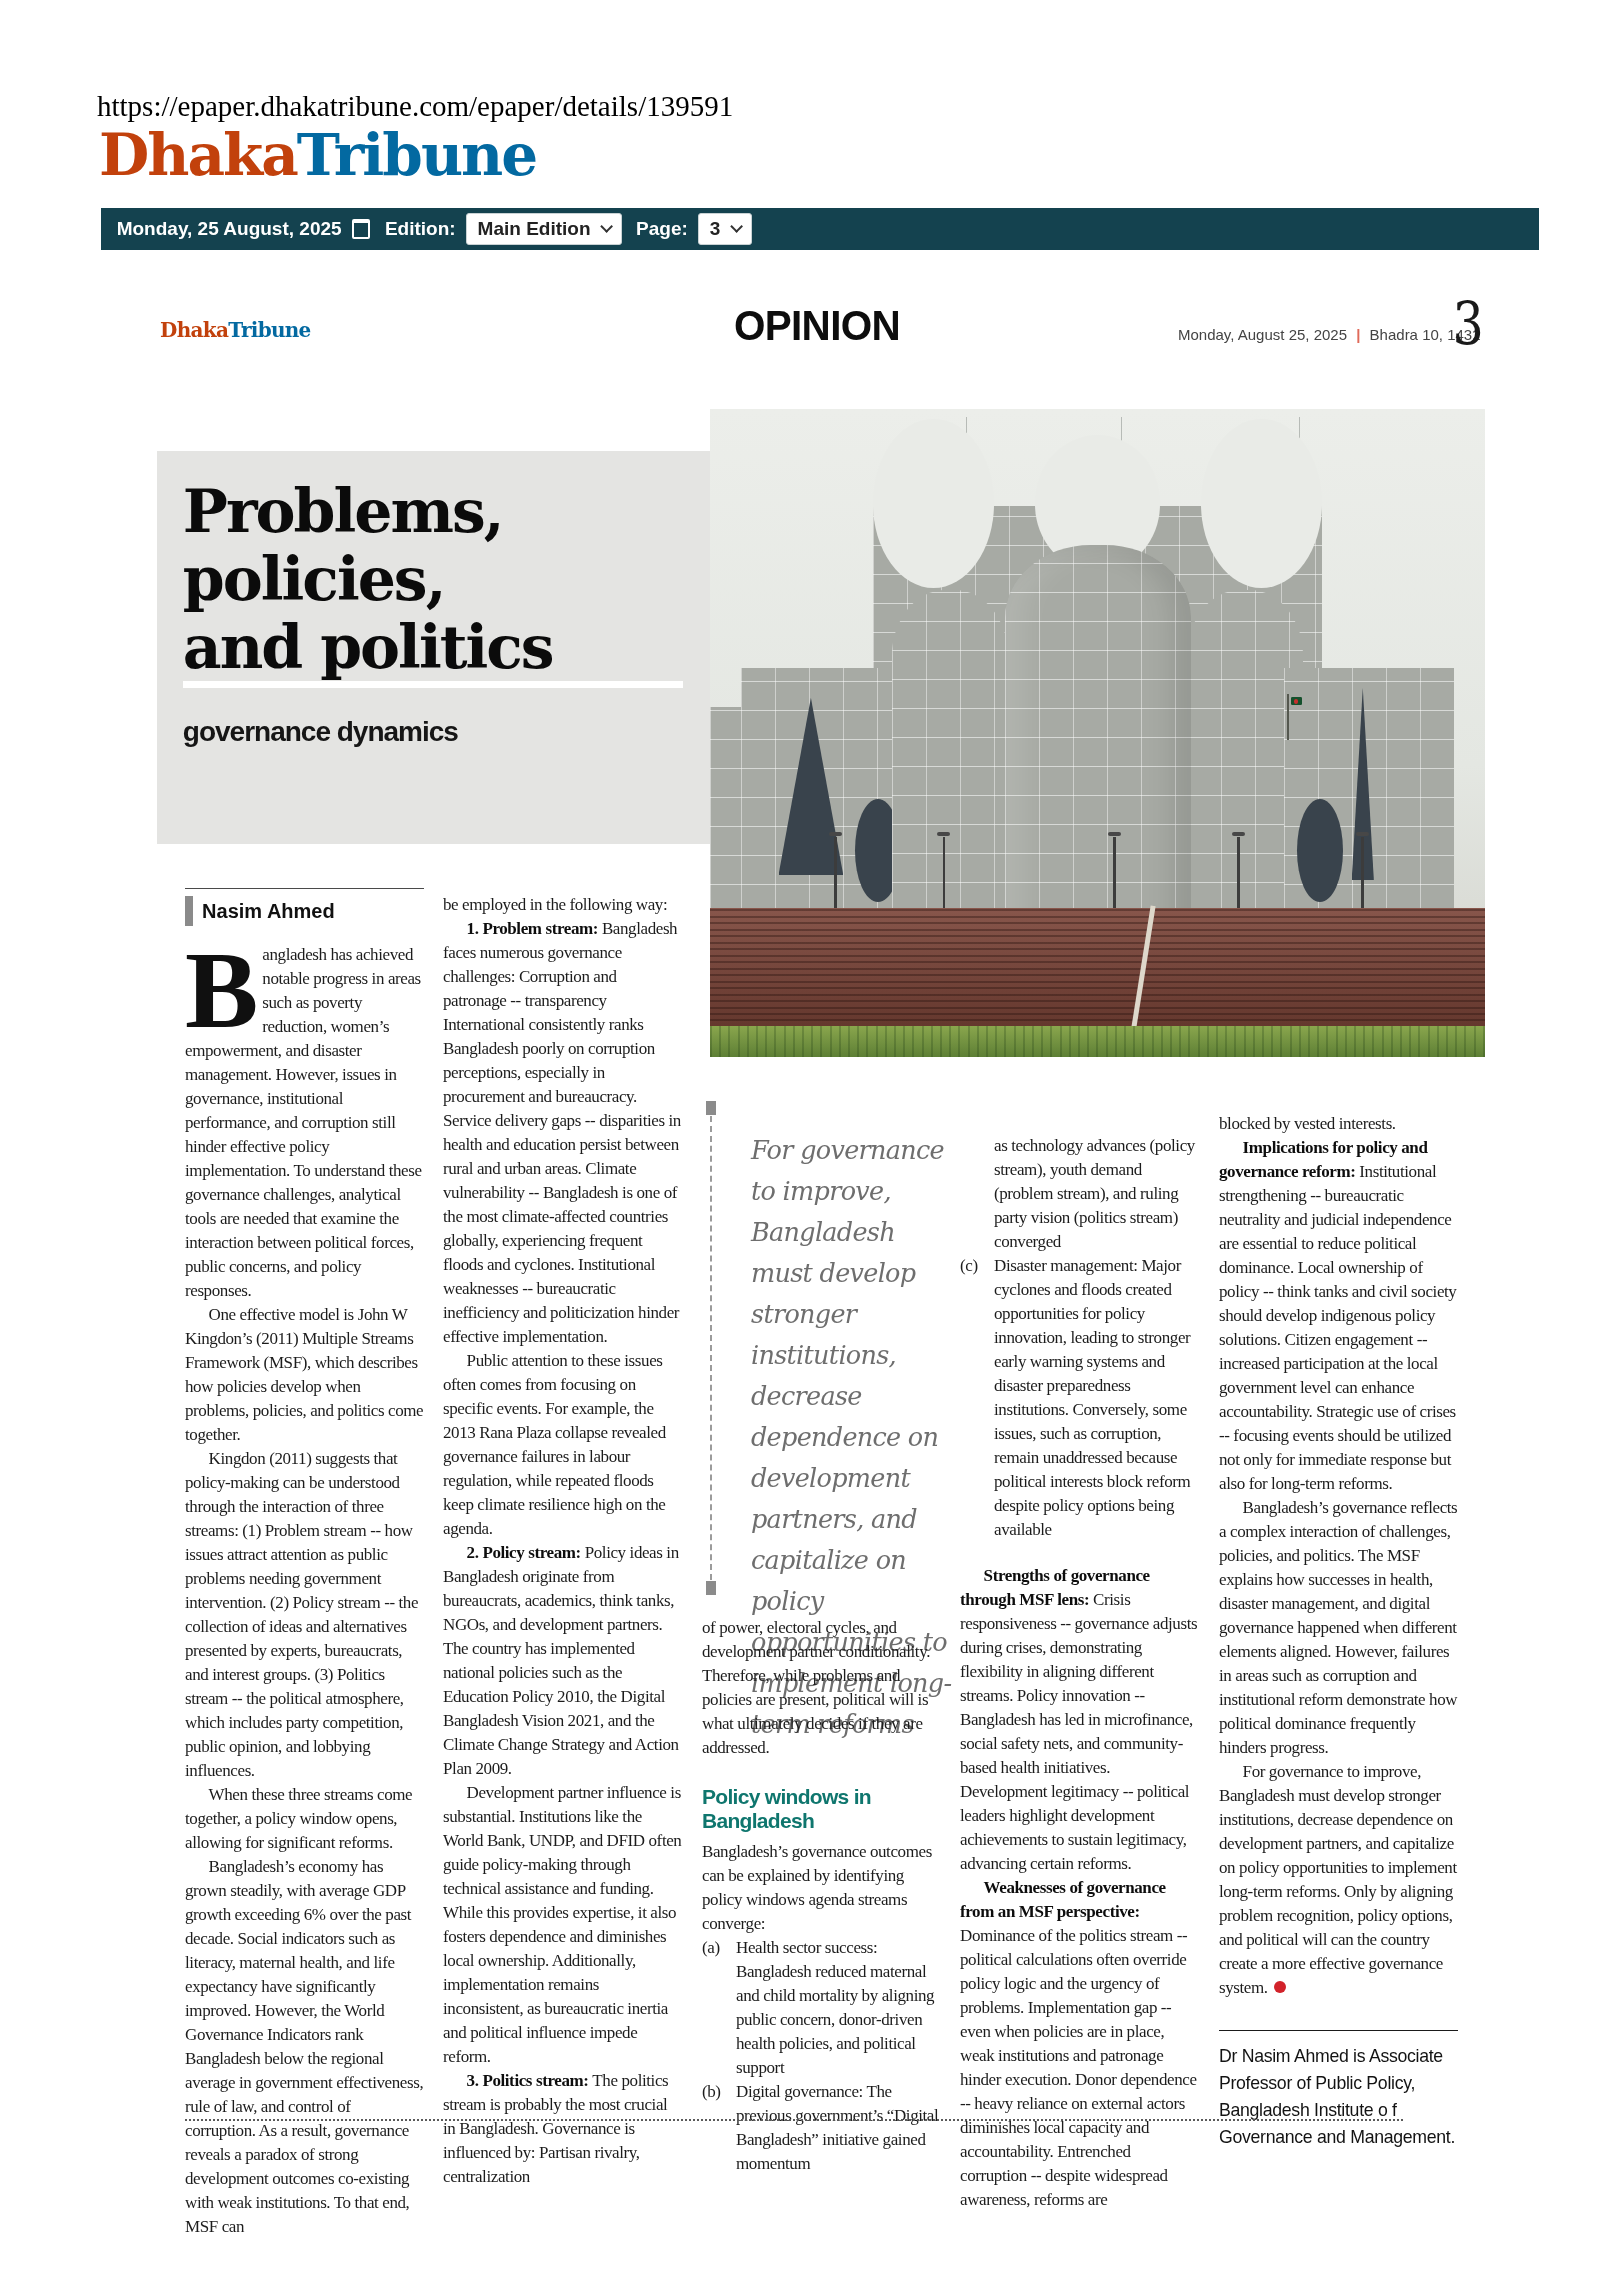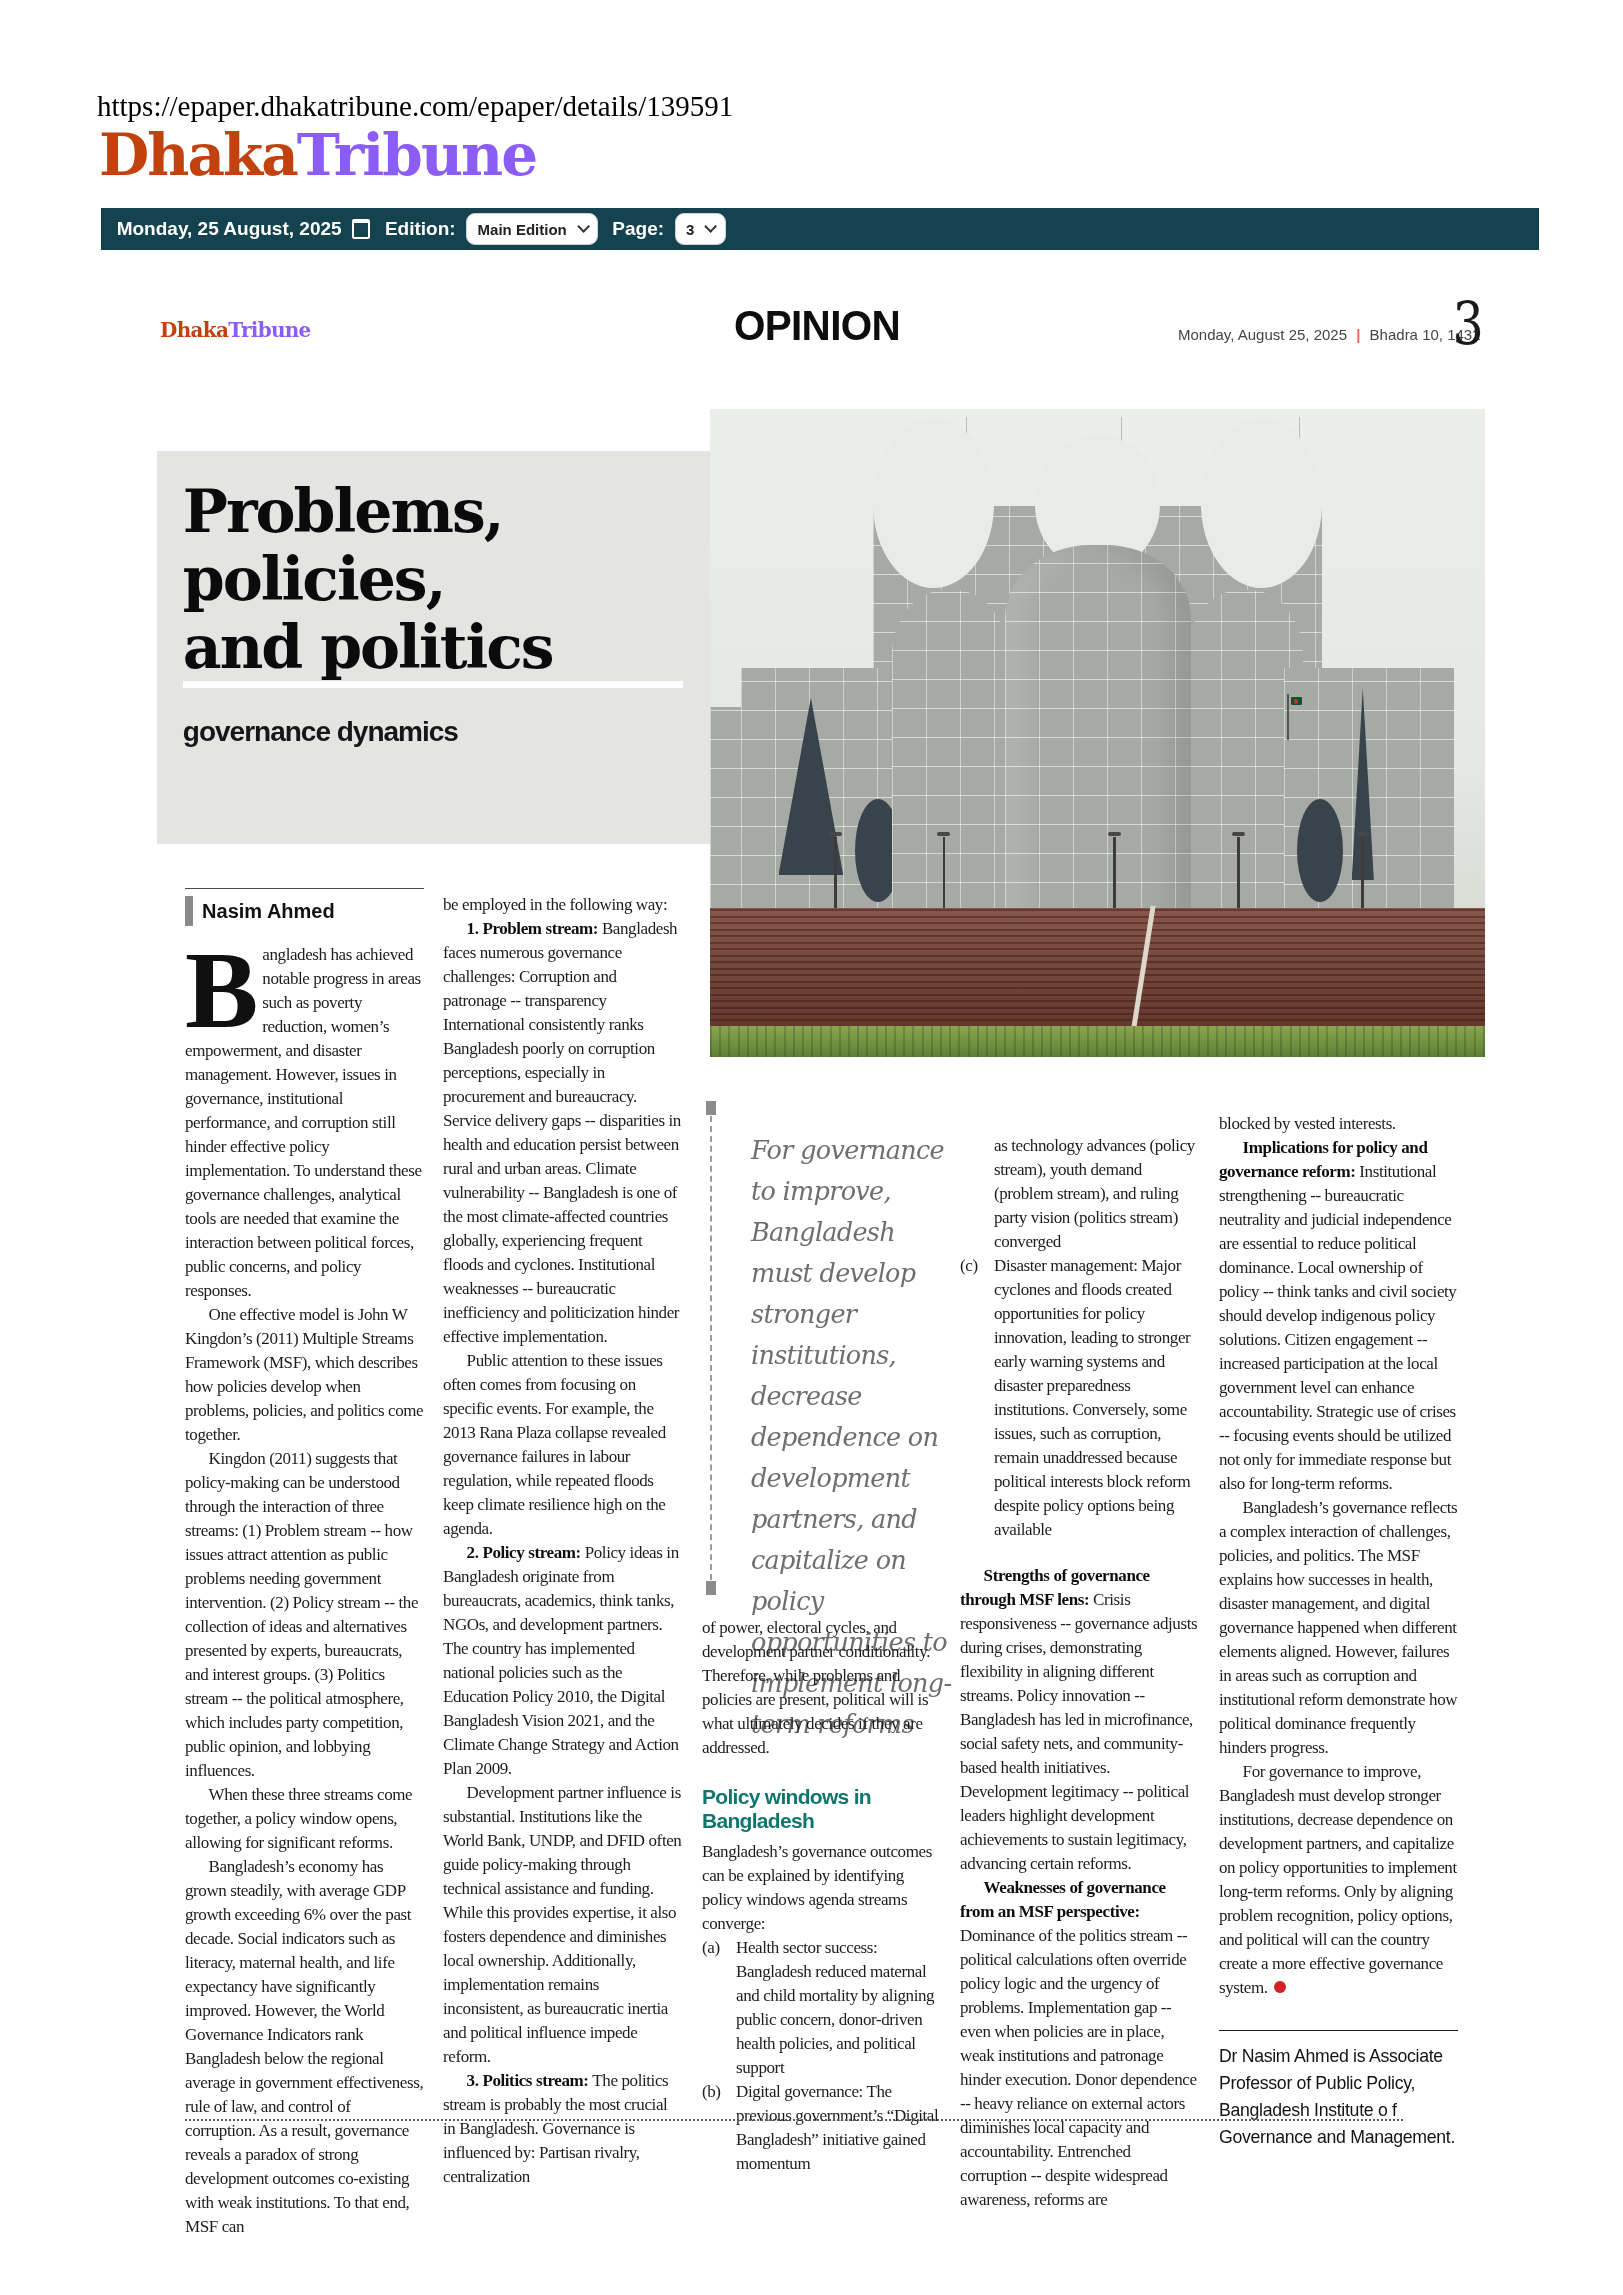--- a/index.html
+++ b/index.html
@@ -7,30 +7,30 @@
           font-family:"Liberation Sans",sans-serif;}
   .abs{position:absolute;}
 
   
   .url{left:97px;top:90px;font:29px "Liberation Serif",serif;color:#000;letter-spacing:0;}
 
   
   .sitelogo{left:99px;top:126px;font-family:"DejaVu Serif",serif;font-weight:bold;
             font-size:58px;letter-spacing:-2px;line-height:1;}
   .logo-black{color:#c2410c;}
-  .logo-red{color:#8b5cf6;}
+  .logo-red{color:#0369a1;}
 
   
   .navbar{left:101px;top:208px;width:1438px;height:42px;background:#14424f;display:flex;
           align-items:center;padding-left:15.7px;box-sizing:border-box;gap:10.5px;}
   .nav-date{color:#fff;font-weight:bold;font-size:19px;}
   .cal{width:14.4px;height:14.4px;border:2px solid #fff;border-top-width:4.6px;border-radius:2px;display:inline-block;}
   .nav-label{color:#fff;font-weight:bold;font-size:19px;margin-left:3.9px;}
-  .sel{background:#fff;border:0.7px solid #c9d2d4;border-radius:9px;height:30px;display:flex;
-       align-items:center;gap:11.8px;padding:0 9.2px 0 10.5px;color:#222;font-weight:bold;font-size:15px;cursor:pointer;}
+  .sel{background:#fff;border:0.7px solid #c9d2d4;border-radius:3px;height:30px;display:flex;
+       align-items:center;gap:11.8px;padding:0 9.2px 0 10.5px;color:#222;font-weight:bold;font-size:19px;cursor:pointer;}
   .chev{width:7.2px;height:7.2px;border-right:2px solid #333;border-bottom:2px solid #333;
         transform:rotate(45deg);margin-top:-3.9px;}
 
   
   .page{left:147px;top:255px;width:1340px;height:1957px;background:#fff;}
 
   
   .mh-logo{left:13px;top:63px;font-family:"DejaVu Serif",serif;font-weight:bold;font-size:20px;letter-spacing:-0.7px;}
   .mh-section{left:0;top:46px;width:1340px;text-align:center;font-weight:bold;font-size:43px;
               letter-spacing:-0.7px;color:#0d0d0d;transform:scaleX(0.94);}

